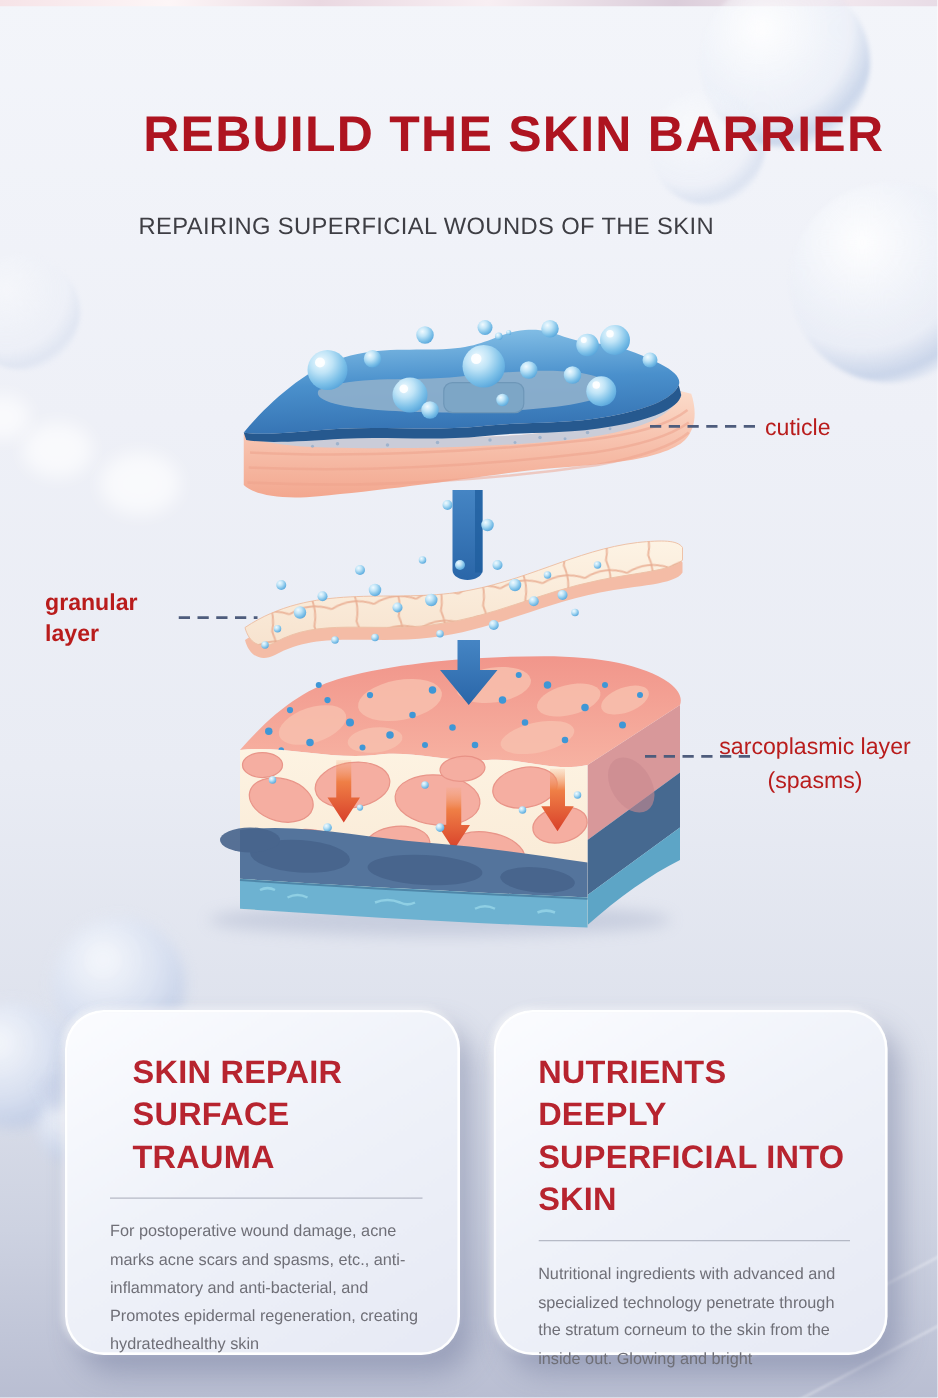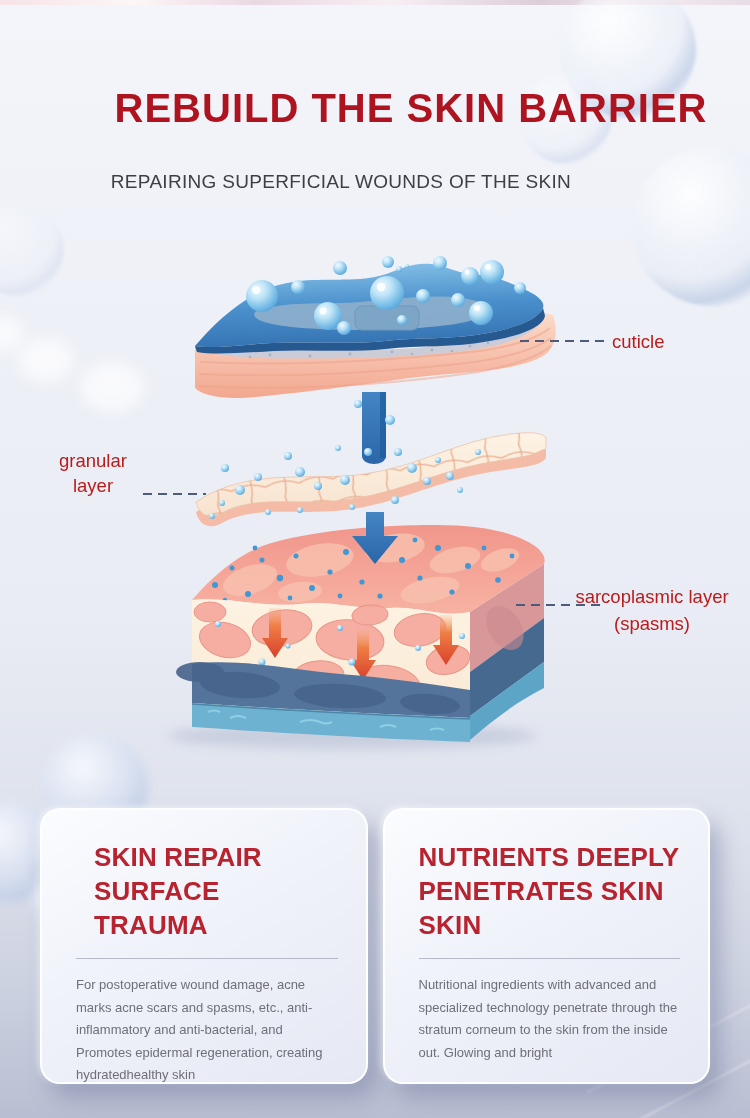--- a/index.html
+++ b/index.html
@@ -38,30 +38,31 @@
     position:absolute;top:86px;left:0;width:750px;text-align:center;
     font-size:40px;font-weight:700;letter-spacing:1px;color:#ae1420;margin-left:36px;
   }
   .page-subtitle{
     position:absolute;top:171px;left:0;width:682px;text-align:center;
     font-size:19px;font-weight:400;letter-spacing:.3px;color:#3e3e44;
   }
   
   .diag-label{position:absolute;color:#b91c1c;font-size:18.5px;line-height:25px;white-space:pre-line;}
   .lbl-cuticle{left:612px;top:329px;}
-  .lbl-granular{left:36px;top:448px;width:114px;text-align:center;}
+  .lbl-granular{left:36px;top:469px;width:114px;font-weight:bold;}
   .lbl-sarco{left:564px;top:583px;width:176px;text-align:center;line-height:27px;}
   
   .cards{position:absolute;left:40px;top:808px;width:670px;display:flex;gap:15px;}
   .card{
-    flex:1;height:276px;border-radius:20px;box-sizing:border-box;
+    flex:1;height:276px;border-radius:31px;box-sizing:border-box;
     background:linear-gradient(150deg,#fbfcff 0%,#eff2f9 45%,#e6e9f4 100%);
     border:2px solid rgba(255,255,255,.95);
     box-shadow:10px 14px 22px rgba(108,118,152,.45),-2px -2px 6px rgba(255,255,255,.6);
     padding:30px 26px 0 34px;
+    margin-left:12px;
   }
   .card-title{
     font-size:26px;font-weight:700;color:#b7242f;line-height:34px;
     white-space:pre-line;letter-spacing:.2px;
   }
   .card-title.indent{margin-left:18px;}
   .card-divider{border:none;border-top:1px solid rgba(150,155,170,.65);margin:16px 2px 0 0;}
   .card-body{margin-top:15px;font-size:13px;line-height:22.5px;color:#6f6f77;}
   svg{display:block;}
 </style>
@@ -342,17 +343,17 @@
 
 <div class="cards">
   <div class="card">
     <div class="card-title indent">SKIN REPAIR
 SURFACE TRAUMA</div>
     <hr class="card-divider">
     <div class="card-body">For postoperative wound damage, acne marks acne scars and spasms, etc., anti-inflammatory and anti-bacterial, and Promotes epidermal regeneration, creating hydratedhealthy skin</div>
   </div>
   <div class="card">
     <div class="card-title">NUTRIENTS DEEPLY
-PENETRATES SKIN SKIN</div>
+SUPERFICIAL INTO SKIN</div>
     <hr class="card-divider">
     <div class="card-body">Nutritional ingredients with advanced and specialized technology penetrate through the stratum corneum to the skin from the inside out. Glowing and bright</div>
   </div>
 </div>
 
 </body></html>

